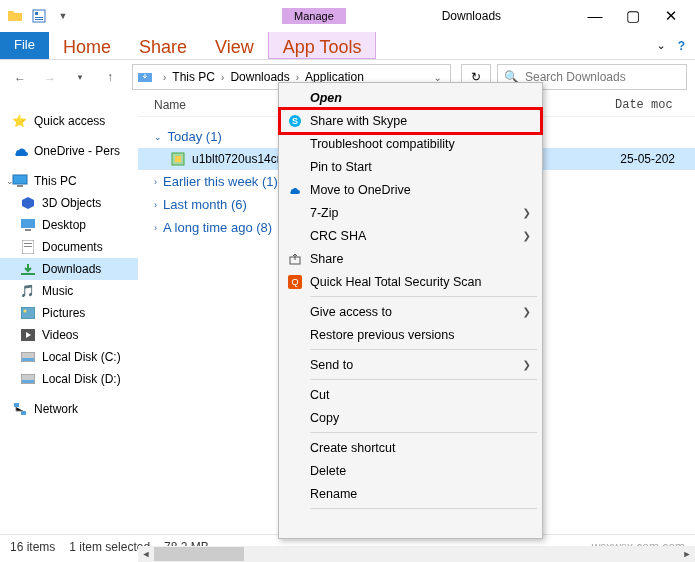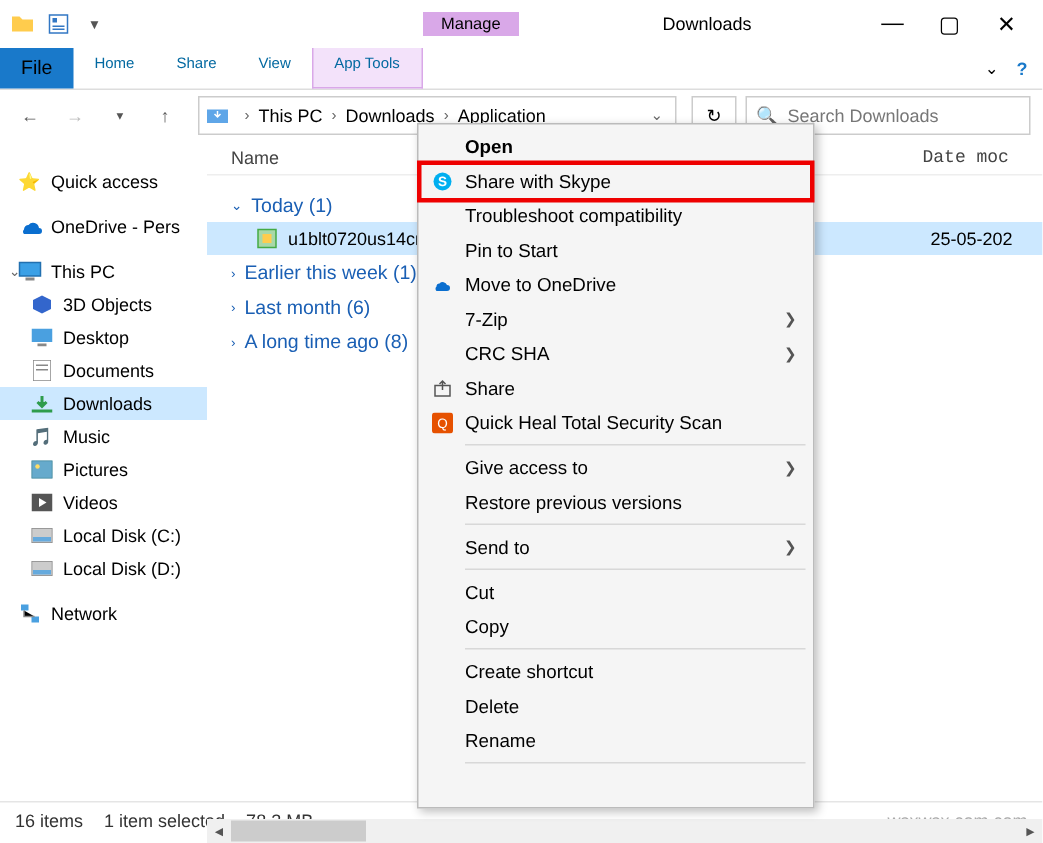--- a/index.html
+++ b/index.html
@@ -7,22 +7,22 @@
     
     .titlebar { display: flex; align-items: center; height: 32px; padding: 0 6px; }
     .titlebar .qat { display: flex; gap: 6px; align-items: center; }
     .qat-icon { width: 18px; height: 18px; display: flex; align-items: center; justify-content: center; }
     .tab-ctx { background: #d9a8e8; padding: 2px 12px; font-size: 11px; margin: 0 auto 0 210px; }
     .titlebar .title { margin-left: 12px; }
     .win-controls { display: flex; gap: 18px; margin-left: auto; padding-right:8px; }
     .win-controls span { width:20px; text-align:center; font-size:15px;}
     
     .ribbon { display: flex; align-items: stretch; height: 28px; border-bottom: 1px solid #ddd; }
-    .file-tab { background: #1979ca; color: #000000; padding: 5px 14px; font-size: 13px; }
-    .rtab { padding: 5px 14px; font-size: 10px; color: #0369a1; }
+    .file-tab { background: #1979ca; color: #ffffff; padding: 5px 14px; font-size: 13px; }
+    .rtab { padding: 5px 14px; font-size: 18px; color: #c2410c; }
     .rtab.ctx { background: #f3e2fa; border: 1px solid #d9a8e8; border-top:none; }
     .ribbon-expand { margin-left: auto; display:flex; align-items:center; gap:12px; padding-right:10px;}
     
     .nav { display: flex; align-items: center; height: 34px; padding: 4px 8px; gap: 6px; }
     .nav-btn { width: 24px; height:24px; display:flex; align-items:center; justify-content:center; color:#555;}
     .nav-arrow.disabled { color:#bbb;}
     .addr { display:flex; align-items:center; flex:1; border:1px solid #ccc; height:26px; padding:0 4px; margin:0 4px;}
     .addr .icon { width:18px; height:18px; margin-right:4px;}
     .addr .crumb { padding: 0 2px;}
     .addr .chev { padding:0 4px; color:#666; font-size:10px;}
@@ -53,21 +53,21 @@
     .scrollbar-h { position:absolute; bottom:0; left:138px; right:0; height:16px; background:#f0f0f0; display:flex; align-items:center;}
     .sb-btn { width:16px; height:16px; display:flex; align-items:center; justify-content:center; font-size:9px; color:#555;}
     .sb-track { flex:1; height:16px; background:#f0f0f0; position:relative;}
     .sb-thumb { position:absolute; left:0; width:90px; height:14px; top:1px; background:#ccc;}
     
     .status { display:flex; align-items:center; height:24px; padding:0 10px; gap:14px; border-top:1px solid #e5e5e5; font-size:12px; color:#333;}
     .status .spacer { flex:1;}
     
     .ctx-menu { position:absolute; left:278px; top:82px; width:265px; background:#f5f5f5; border:1px solid #bbb; box-shadow:2px 2px 6px rgba(0,0,0,.25); padding:3px;}
     .ctx-item { display:flex; align-items:center; height:23px; padding:0 18px 0 28px; position:relative; font-size:12.5px;}
-    .ctx-item.bold { font-weight:600;}
+    .ctx-item.bold { font-weight:600;font-style:italic;}
     .ctx-item .cicon { position:absolute; left:4px; width:18px; height:18px; display:flex; align-items:center; justify-content:center;}
     .ctx-item .sub { position:absolute; right:8px; font-size:10px; color:#555;}
     .ctx-sep { height:1px; background:#d8d8d8; margin:3px 2px 3px 28px;}
     .ctx-highlight { position:absolute; border:3px solid #e00; left:278px; top:107px; width:265px; height:28px; pointer-events:none;}
     
     svg { display:block;}
   </style>
 </head>
 <body>
 

